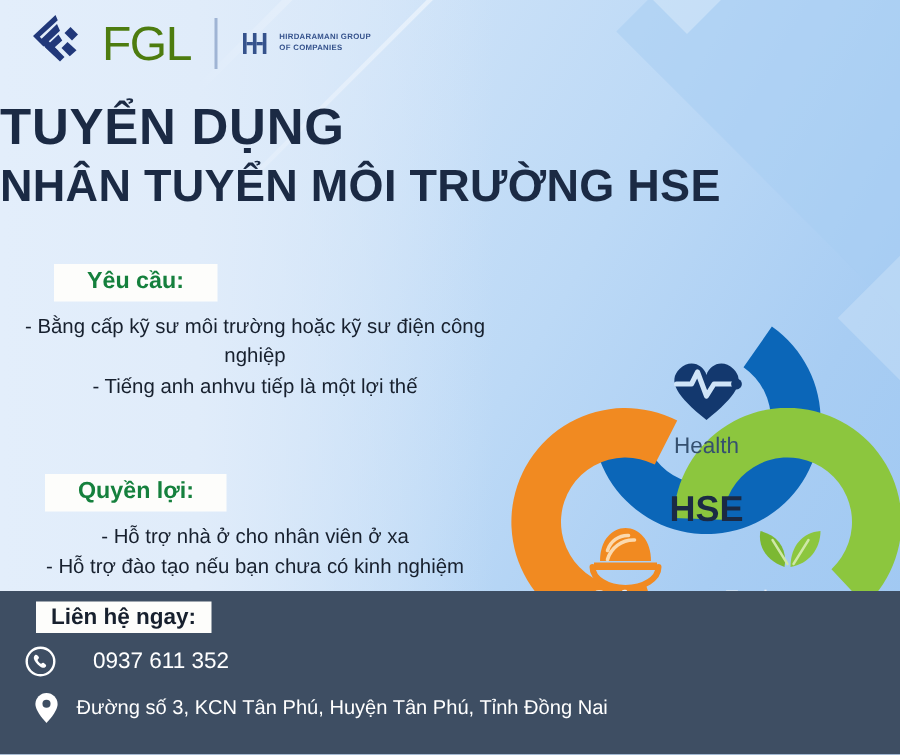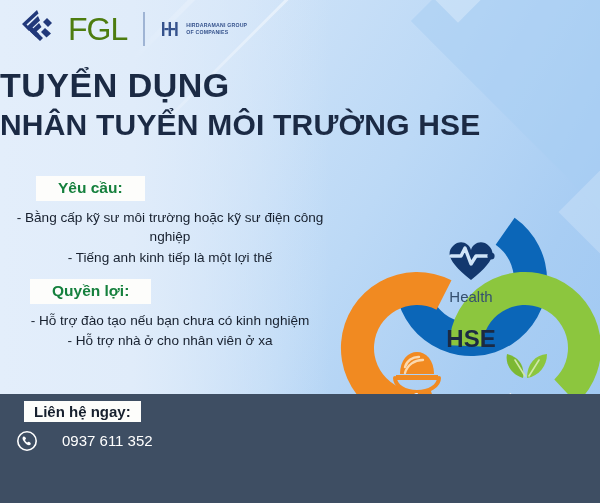--- a/index.html
+++ b/index.html
@@ -36,21 +36,21 @@
   
   .titles{position:absolute;left:0;right:0;top:68px;z-index:6;}
   .title1{font-size:34px;font-weight:bold;color:#1b2a44;letter-spacing:.5px;line-height:1.05;}
   .title2{font-size:30px;font-weight:bold;color:#1b2a44;letter-spacing:.2px;line-height:1.15;margin-top:4px;}
 
   
   .copy{position:absolute;left:0;top:176px;width:330px;z-index:6;}
   .badge{display:inline-block;background:#fdfdfb;color:#15803d;
     font-size:15.5px;font-weight:bold;padding:2px 22px;line-height:1.35;}
   .badge-wrap{padding-left:36px;}
-  .badge-wrap2{padding-left:30px;}
+  .badge-wrap2{padding-left:30px;margin-top:37px;}
   .bullets{margin:7px 0 0 0;padding:0 6px 0 16px;list-style:none;text-align:center;}
   .bullets li{font-size:13.6px;color:#17202e;line-height:1.42;margin-bottom:1px;}
   .gap{height:11px;}
 
   
   .hse{position:absolute;left:332px;top:188px;width:278px;height:252px;z-index:4;}
   .hse svg{display:block;}
 
   
   .footer{position:absolute;left:0;right:0;top:378px;bottom:0;background:#3e4e63;z-index:5;margin-top:16px;}
@@ -118,29 +118,29 @@
     <div class="title1">TUYỂN DỤNG</div>
     <div class="title2">NHÂN TUYỂN MÔI TRƯỜNG HSE</div>
   </div>
 
   <div class="copy">
     <div class="badge-wrap">
       <span class="badge">Yêu cầu:</span>
     </div>
     <ul class="bullets">
       <li>- Bằng cấp kỹ sư môi trường hoặc kỹ sư điện công nghiệp</li>
-      <li>- Tiếng anh kinh tiếp là một lợi thế</li>
+      <li>- Tiếng anh anhvu tiếp là một lợi thế</li>
     </ul>
     <div class="gap"></div>
     <div class="badge-wrap2">
       <span class="badge">Quyền lợi:</span>
     </div>
     <ul class="bullets">
+      <li>- Hỗ trợ nhà ở cho nhân viên ở xa</li>
       <li>- Hỗ trợ đào tạo nếu bạn chưa có kinh nghiệm</li>
-      <li>- Hỗ trợ nhà ở cho nhân viên ở xa</li>
     </ul>
   </div>
 
   <div class="hse">
     <svg viewBox="0 0 278 252" width="278" height="252" aria-hidden="true">
 
       <g>
         <path d="M139 16 a76 76 0 1 1 -53.7 129.7 l23.3 -23.3 a43 43 0 1 0 30.4 -73.4 Z" fill="#0b66b8" transform="rotate(35 139 92)"></path>
       </g>
 
@@ -189,17 +189,27 @@
             <circle cx="11" cy="11" r="9.2" fill="none" stroke="#ffffff" stroke-width="1.6"></circle>
             <path d="M7.4 6.6 c1 -0.6 1.9 0.4 2.4 1.3 c0.4 0.8 0 1.2 -0.5 1.6 c-0.4 0.3 -0.3 0.9 0.5 1.9
                      c0.9 1 1.5 1.2 1.9 0.9 c0.5 -0.4 0.9 -0.7 1.7 -0.2 c0.9 0.5 1.8 1.4 1.2 2.3
                      c-0.7 1 -2.2 1.3 -4.1 -0.2 c-1.9 -1.5 -3.6 -3.6 -3.9 -5.1 c-0.2 -1.1 0.2 -2 0.8 -2.5 Z" fill="#ffffff"></path>
           </svg>
         </span>
         <span class="f-tx">0937 611 352</span>
       </div>
 
 
+      <div class="f-row addr">
+        <span class="f-ic">
+          <svg viewBox="0 0 18 22" width="18" height="22" aria-hidden="true">
+            <path d="M9 1 C4.9 1 1.6 4.3 1.6 8.4 C1.6 13.6 9 21 9 21 C9 21 16.4 13.6 16.4 8.4
+                     C16.4 4.3 13.1 1 9 1 Z" fill="#ffffff"></path>
+            <circle cx="9" cy="8.2" r="2.7" fill="#3e4e63"></circle>
+          </svg>
+        </span>
+        <span class="f-tx">Đường số 3, KCN Tân Phú, Huyện Tân Phú, Tỉnh Đồng Nai</span>
+      </div>
 
     </div>
   </div>
 
 </div>
 
 </body></html>

